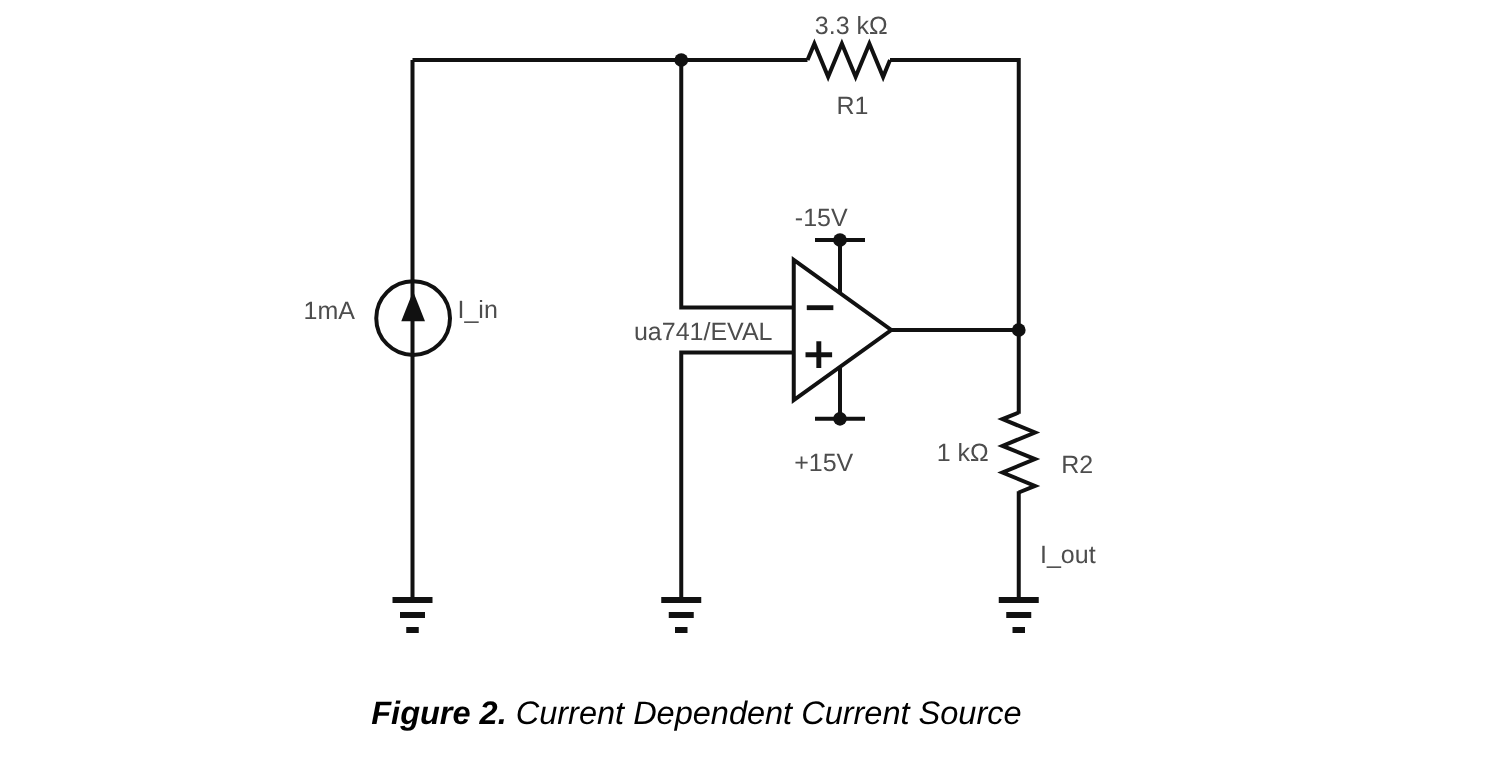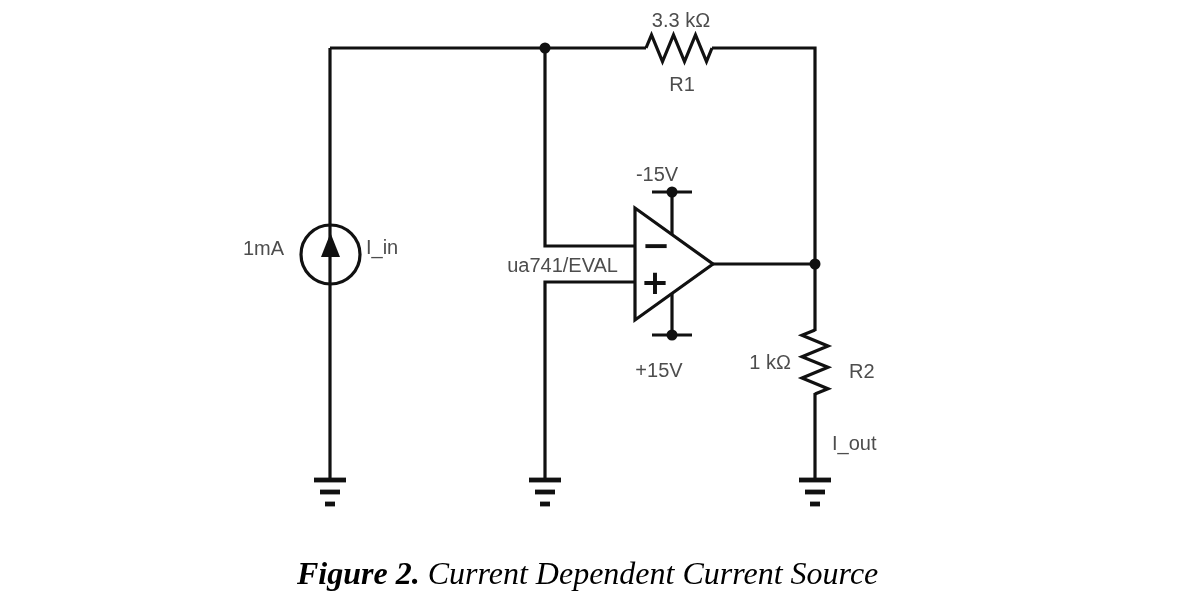--- a/index.html
+++ b/index.html
@@ -32,23 +32,23 @@
   text.sign {
     fill: var(--color-wire);
     font-family: "DejaVu Sans", sans-serif;
     font-size: 34px;
     font-weight: bold;
   }
   .caption {
     position: absolute;
     left: 297px;
     top: 556px;
-    font-family: Liberation Serif, serif;
+    font-family: Liberation Sans, sans-serif;
     font-style: italic;
-    font-size: 32px;
+    font-size: 26px;
     line-height: 1.1;
     color: var(--color-caption);
     white-space: nowrap;
   }
   .caption .figlabel { font-weight: 700; }
 </style>
 </head>
 <body>
 
 <div class="screen">

